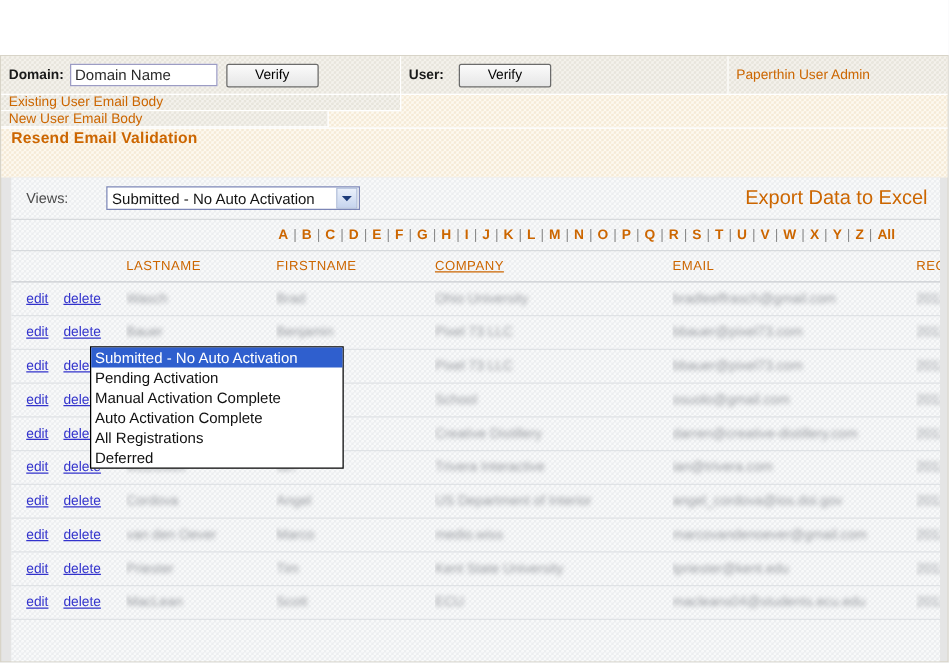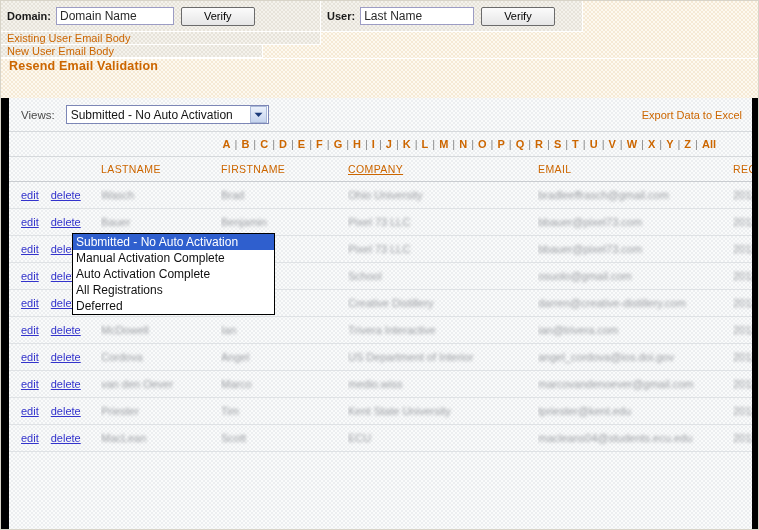--- a/index.html
+++ b/index.html
@@ -14,23 +14,24 @@
     font-size: 11px;
     background: #ffffff;
     color: #333333;
     position: relative;
   }
 
   
   #app {
     position: absolute;
     inset: 0;
-    background: #000000;
+    background: #e5e5e5;
     box-sizing: border-box;
     border: 1px solid #d8d4c8;
+    margin-top: 44px;
   }
 
   
   .cream-band {
     position: absolute;
     left: 0; right: 0; top: 0;
     height: 97px;
     background-color: #fdf9f0;
     background-image:
       linear-gradient(45deg, rgba(226,197,150,.30) 25%, transparent 25%, transparent 75%, rgba(226,197,150,.30) 75%),
@@ -147,30 +148,31 @@
   }
 
   
   .views-row {
     position: relative;
     height: 33px;
     display: flex;
     align-items: center;
     padding: 0 10px 0 12px;
     box-sizing: border-box;
+    gap: 19px;
   }
   .views-label {
     font-size: 11.5px;
     color: #4a4a4a;
     margin-right: 11px;
   }
   .export-link {
     margin-left: auto;
     color: #cc6600;
-    font-size: 11px;
+    font-size: 16px;
     text-decoration: none;
     cursor: pointer;
   }
 
   
   .select-box {
     position: relative;
     width: 203px;
     height: 19px;
     box-sizing: border-box;
@@ -322,24 +324,26 @@
 
     <div class="tb-row tb-row1">
       <div class="tb-cell c1">
         <span class="tb-label">Domain:</span>
         <input class="tb-input" id="domain-field" type="text" value="Domain Name" style="">
         <button class="tb-btn">Verify</button>
       </div>
 
       <div class="tb-cell c2">
         <span class="tb-label">User:</span>
-        <input class="tb-input" id="user-field" type="text" value="Last Name" style="">
         <button class="tb-btn">Verify</button>
       </div>
 
+      <div class="tb-cell c3">
+        <a class="tb-link">Paperthin User Admin</a>
+      </div>
     </div>
 
     <div class="tb-row tb-row2">
       <div class="tb-cell c1">
         <a class="tb-link">Existing User Email Body</a>
       </div>
       <div class="tb-cell c2">
         <a class="tb-link">New User Email Body</a>
       </div>
       <div class="tb-cell c3"></div>
@@ -516,20 +520,21 @@
             <td class="col-first"><span class="redacted">Scott</span></td>
             <td class="col-company"><span class="redacted">ECU</span></td>
             <td class="col-email"><span class="redacted">macleans04@students.ecu.edu</span></td>
             <td class="col-date"><span class="redacted">2012-04-25 20:44:20</span></td>
           </tr>
         </tbody>
     </table>
 
     <ul class="dropdown-list" id="dropdown-list">
         <li class="dd-item selected">Submitted - No Auto Activation</li>
+        <li class="dd-item">Pending Activation</li>
         <li class="dd-item">Manual Activation Complete</li>
         <li class="dd-item">Auto Activation Complete</li>
         <li class="dd-item">All Registrations</li>
         <li class="dd-item">Deferred</li>
       </ul>
 
   </div>
 
 </div>
 

